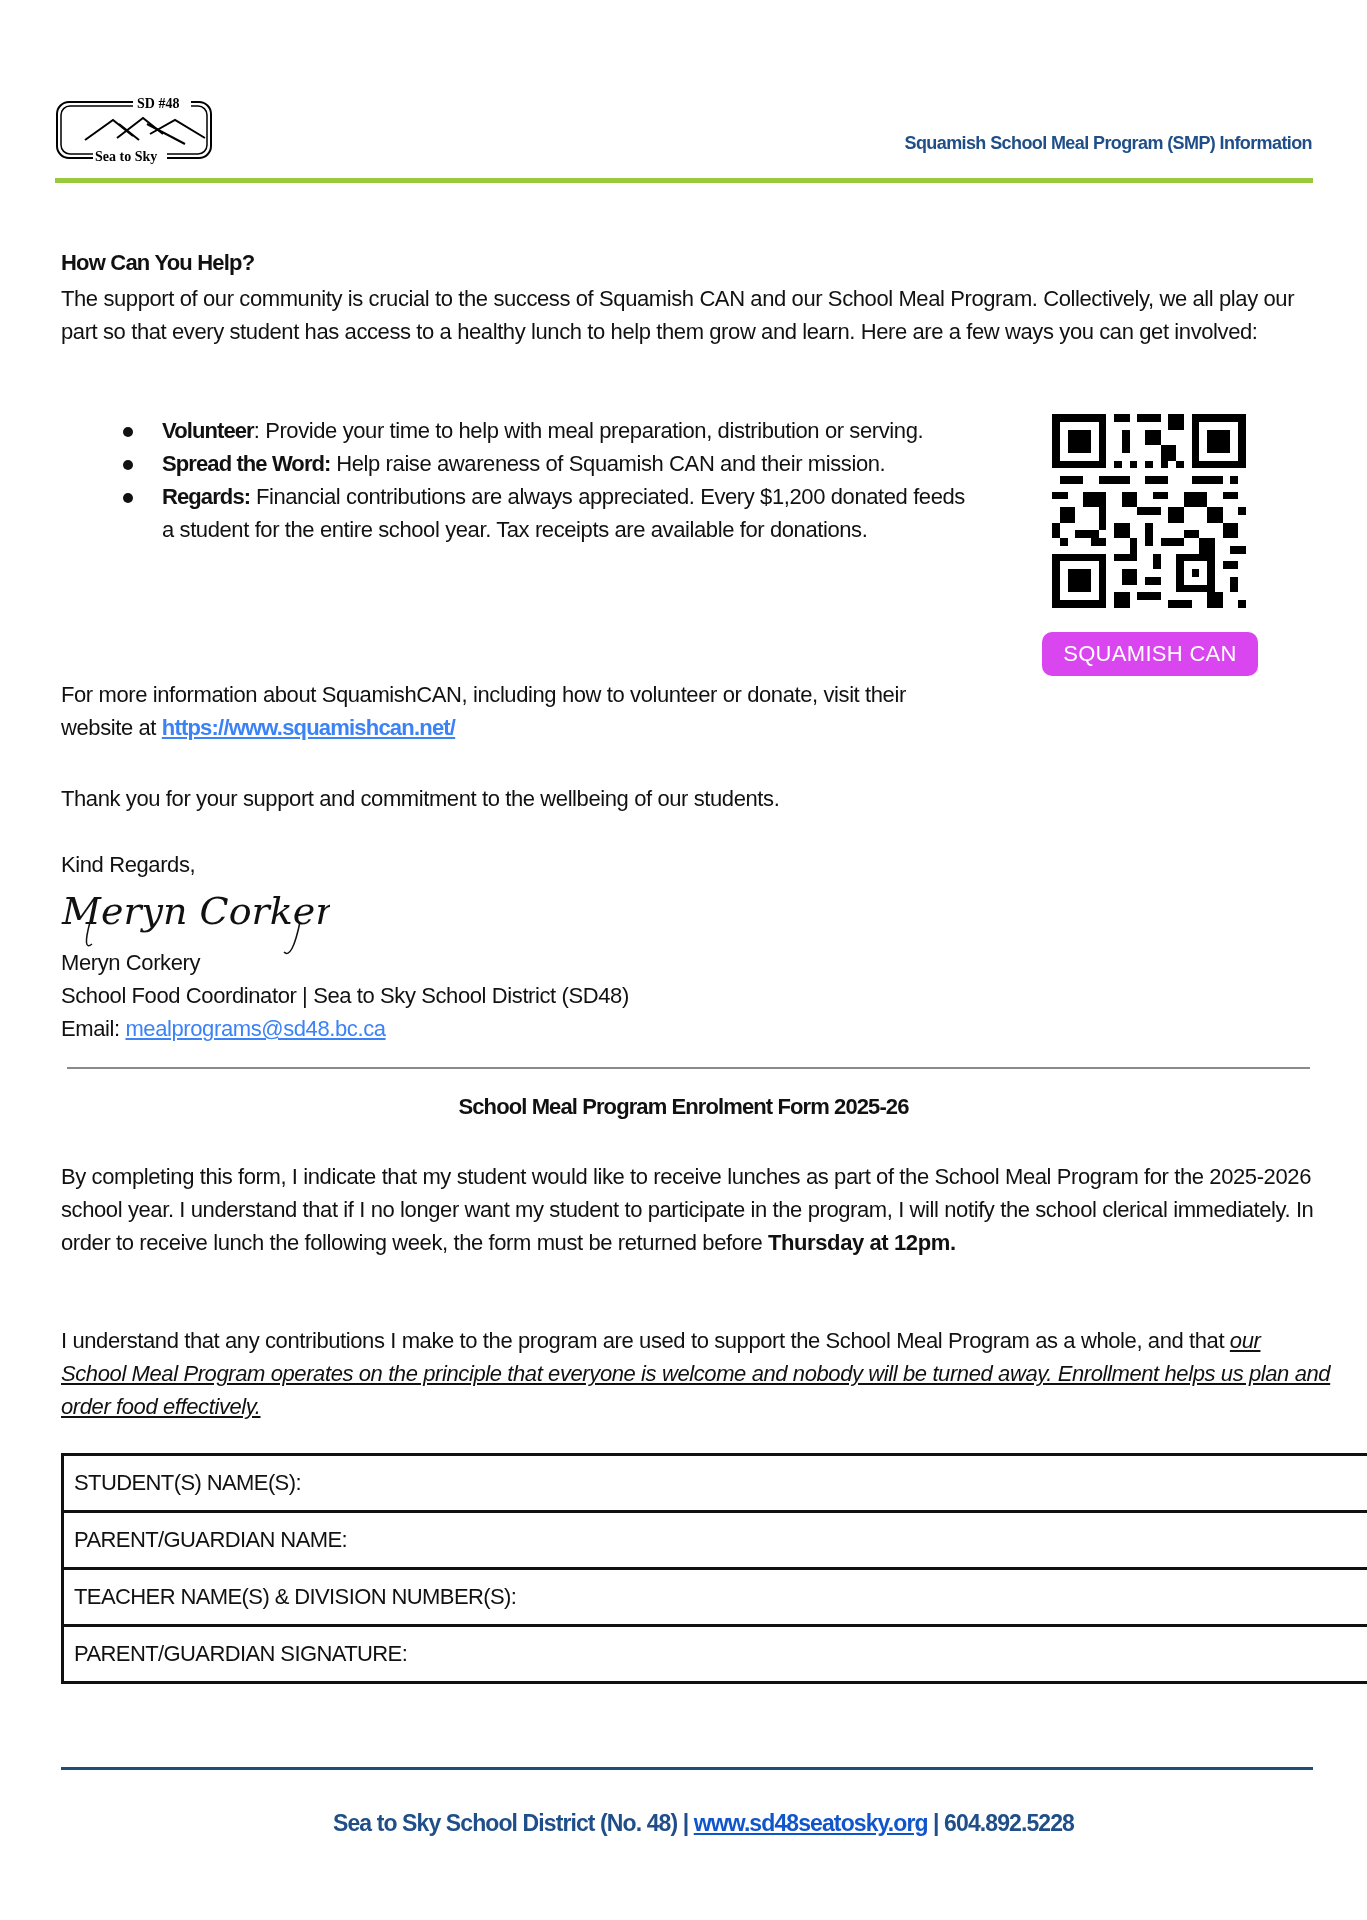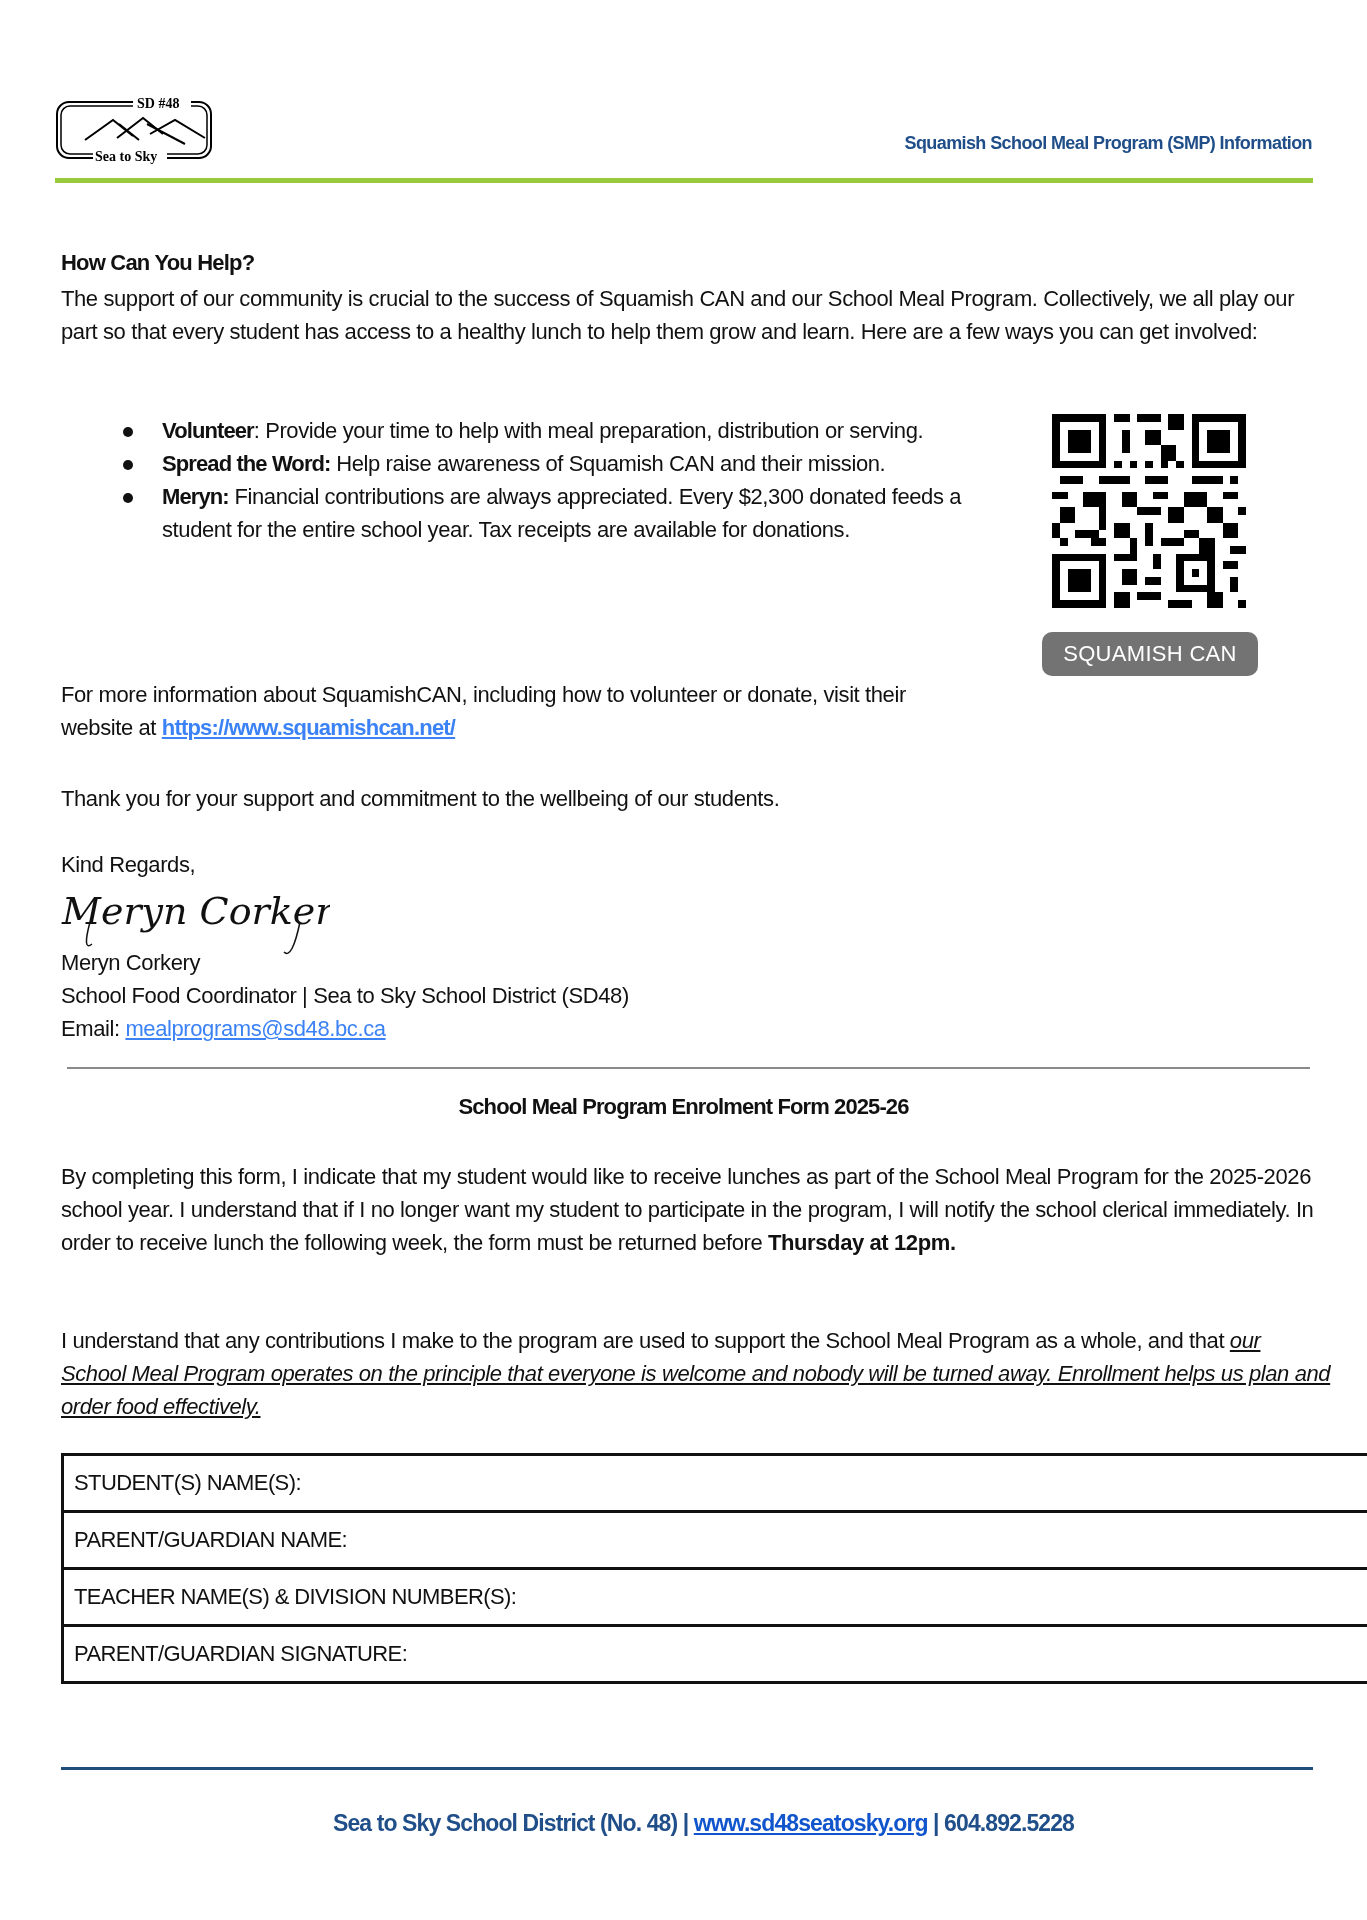--- a/index.html
+++ b/index.html
@@ -12,21 +12,21 @@
   .green-rule { left:55px; top:178px; width:1258px; height:5px; background:#99c93d; }
   .body-text { font-size:22px; line-height:33px; letter-spacing:-0.4px; }
   .heading { left:61px; top:250px; font-weight:bold; font-size:22px; letter-spacing:-0.8px; }
   .intro { left:61px; top:282px; width:1260px; }
   .bullets { left:118px; top:414px; width:860px; margin:0; padding:0; list-style:none; }
   .bullets li { position:relative; padding-left:44px; }
   .bullets li .dot { position:absolute; left:5px; top:13px; width:10px; height:10px;
                      border-radius:50%; background:#111; }
   .bullets b { letter-spacing:-0.9px; }
   .qr { left:1052px; top:408px; width:194px; height:206px; }
-  .qr-badge { left:1042px; top:632px; width:216px; height:44px; background:#737373;
+  .qr-badge { left:1042px; top:632px; width:216px; height:44px; background:#d946ef;
               border-radius:10px; color:#fff; font-size:22px; text-align:center;
               line-height:44px; letter-spacing:0.3px; }
   .more-info { left:61px; top:678px; width:900px; }
   a.link { color:#3b82f6; text-decoration:underline; }
   a.link.bold { font-weight:bold; letter-spacing:-0.8px; }
   .thanks { left:61px; top:782px; }
   .regards { left:61px; top:848px; }
   .signature { left:60px; top:882px; width:270px; height:80px; }
   .sig-block { left:61px; top:946px; }
   .grey-rule { left:67px; top:1067px; width:1243px; height:2px; background:#8a8a8a; }
@@ -71,21 +71,21 @@
   <li>
     <span class="dot"></span>
     <b>Volunteer</b><span>:</span><span> Provide your time to help with meal preparation, distribution or serving.</span>
   </li>
   <li>
     <span class="dot"></span>
     <b>Spread the Word:</b><span> Help raise awareness of Squamish CAN and their mission.</span>
   </li>
   <li>
     <span class="dot"></span>
-    <b>Meryn:</b><span> Financial contributions are always appreciated. Every $2,300 donated feeds a student for the entire school year. Tax receipts are available for donations.</span>
+    <b>Regards:</b><span> Financial contributions are always appreciated. Every $1,200 donated feeds a student for the entire school year. Tax receipts are available for donations.</span>
   </li>
 </ul>
 
 <div class="abs qr">
   <svg width="194" height="206" viewBox="0 0 25 25" shape-rendering="crispEdges">
     <rect width="25" height="25" fill="#fff"></rect>
     <g fill="#000">
       <rect x="0" y="0" width="7" height="7"></rect>
         <rect x="1" y="1" width="5" height="5" fill="#fff"></rect>
         <rect x="2" y="2" width="3" height="3"></rect>

